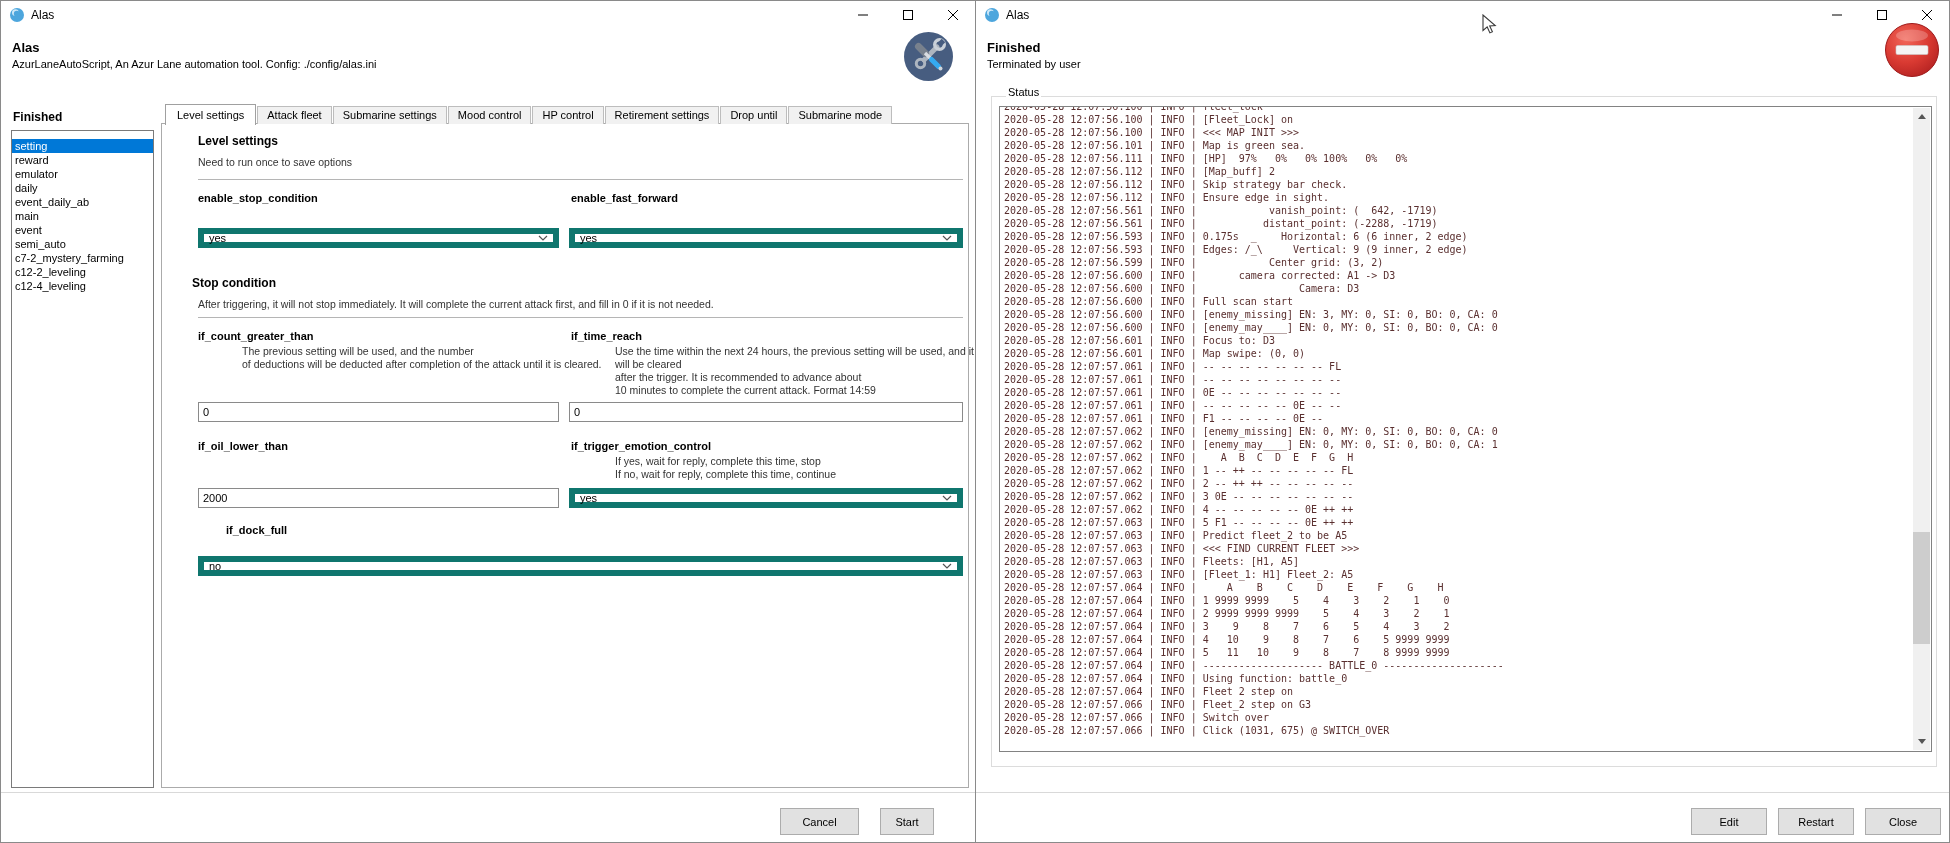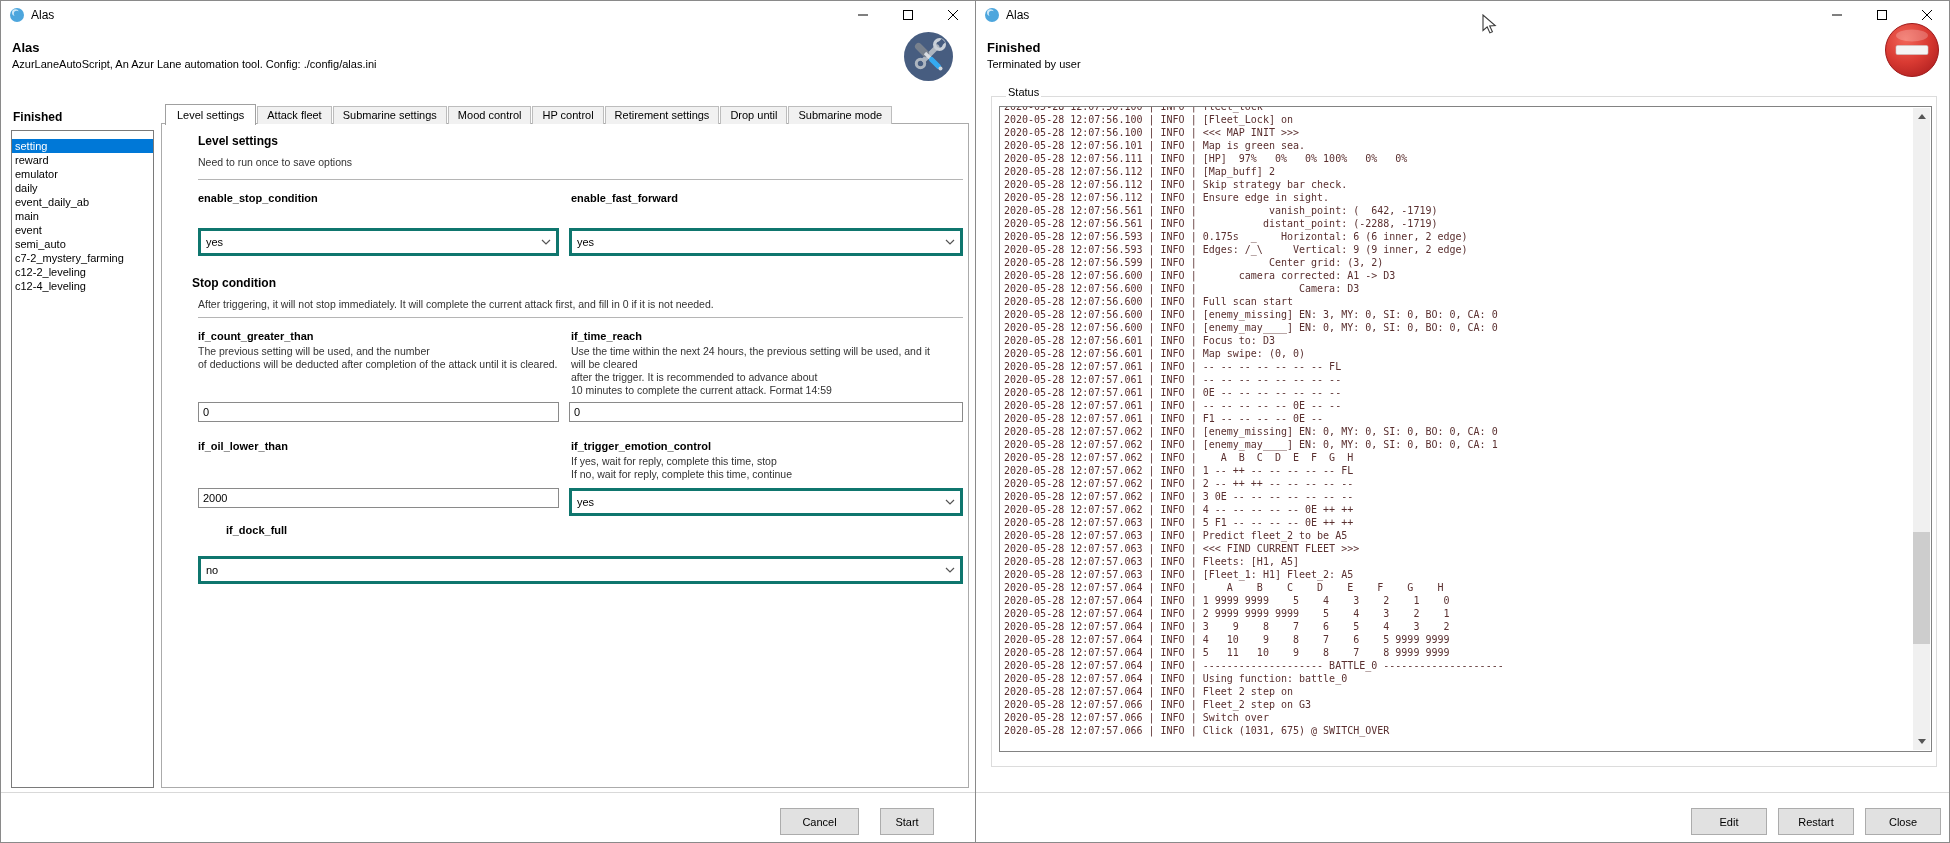--- a/index.html
+++ b/index.html
@@ -35,22 +35,22 @@
   .tab.sel{height:21px;line-height:20px;background:#fff;border-color:#a0a0a0;margin-bottom:-1px;
            padding:0 11px;font-weight:normal;}
   .tabpane{position:absolute;left:160px;top:122px;width:808px;height:665px;background:#fff;
            border:1px solid #ababab;box-sizing:border-box;}
 
   
   .sec-head{position:absolute;font-size:12px;font-weight:bold;}
   .sec-sub{position:absolute;font-size:10.5px;color:#333;}
   .hline{position:absolute;height:1px;background:#b5b5b5;}
   .f-label{position:absolute;font-size:11px;font-weight:bold;}
-  .f-help{position:absolute;font-size:10.5px;color:#333;line-height:13px;white-space:pre-line;}
-  .combo{position:absolute;background:#fff;border:3px solid #0f766e;box-sizing:border-box;height:28px;
+  .f-help{position:absolute;font-size:10.5px;color:#333;line-height:13px;white-space:pre-line;margin-left:44px;}
+  .combo{position:absolute;background:#fff;border:6px solid #0f766e;box-sizing:border-box;height:20px;
          font-size:11px;display:flex;align-items:center;padding:0 20px 0 5px;}
   .combo-arrow{position:absolute;right:5px;top:50%;transform:translateY(-50%);line-height:0;}
   .tinput{position:absolute;background:#fff;border:1px solid #8a8a8a;box-sizing:border-box;height:20px;
           font-size:11px;font-family:"Liberation Sans",sans-serif;padding:0 4px;outline:none;color:#000;}
 
   .btn{position:absolute;box-sizing:border-box;height:27px;background:#e1e1e1;border:1px solid #acacac;
        font-size:11px;font-family:"Liberation Sans",sans-serif;display:flex;align-items:center;justify-content:center;
        padding:0;color:#000;}
   .bottom-line{position:absolute;left:0;right:0;top:791px;height:1px;background:#d9d9d9;}
 

